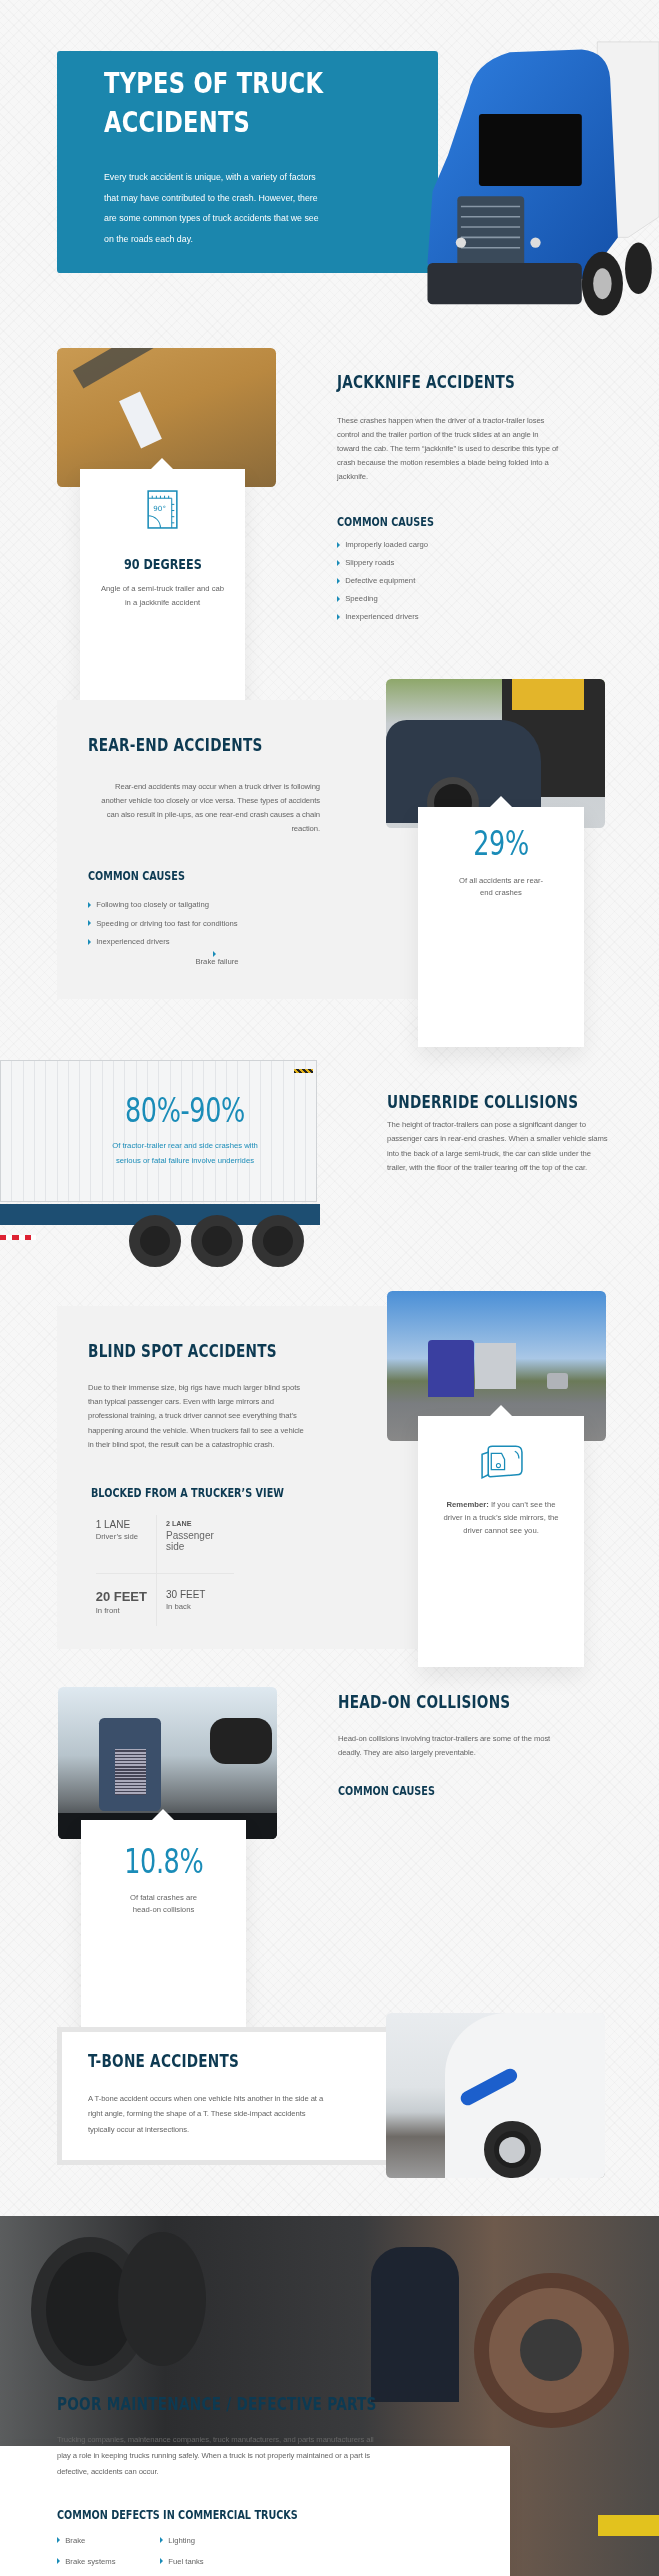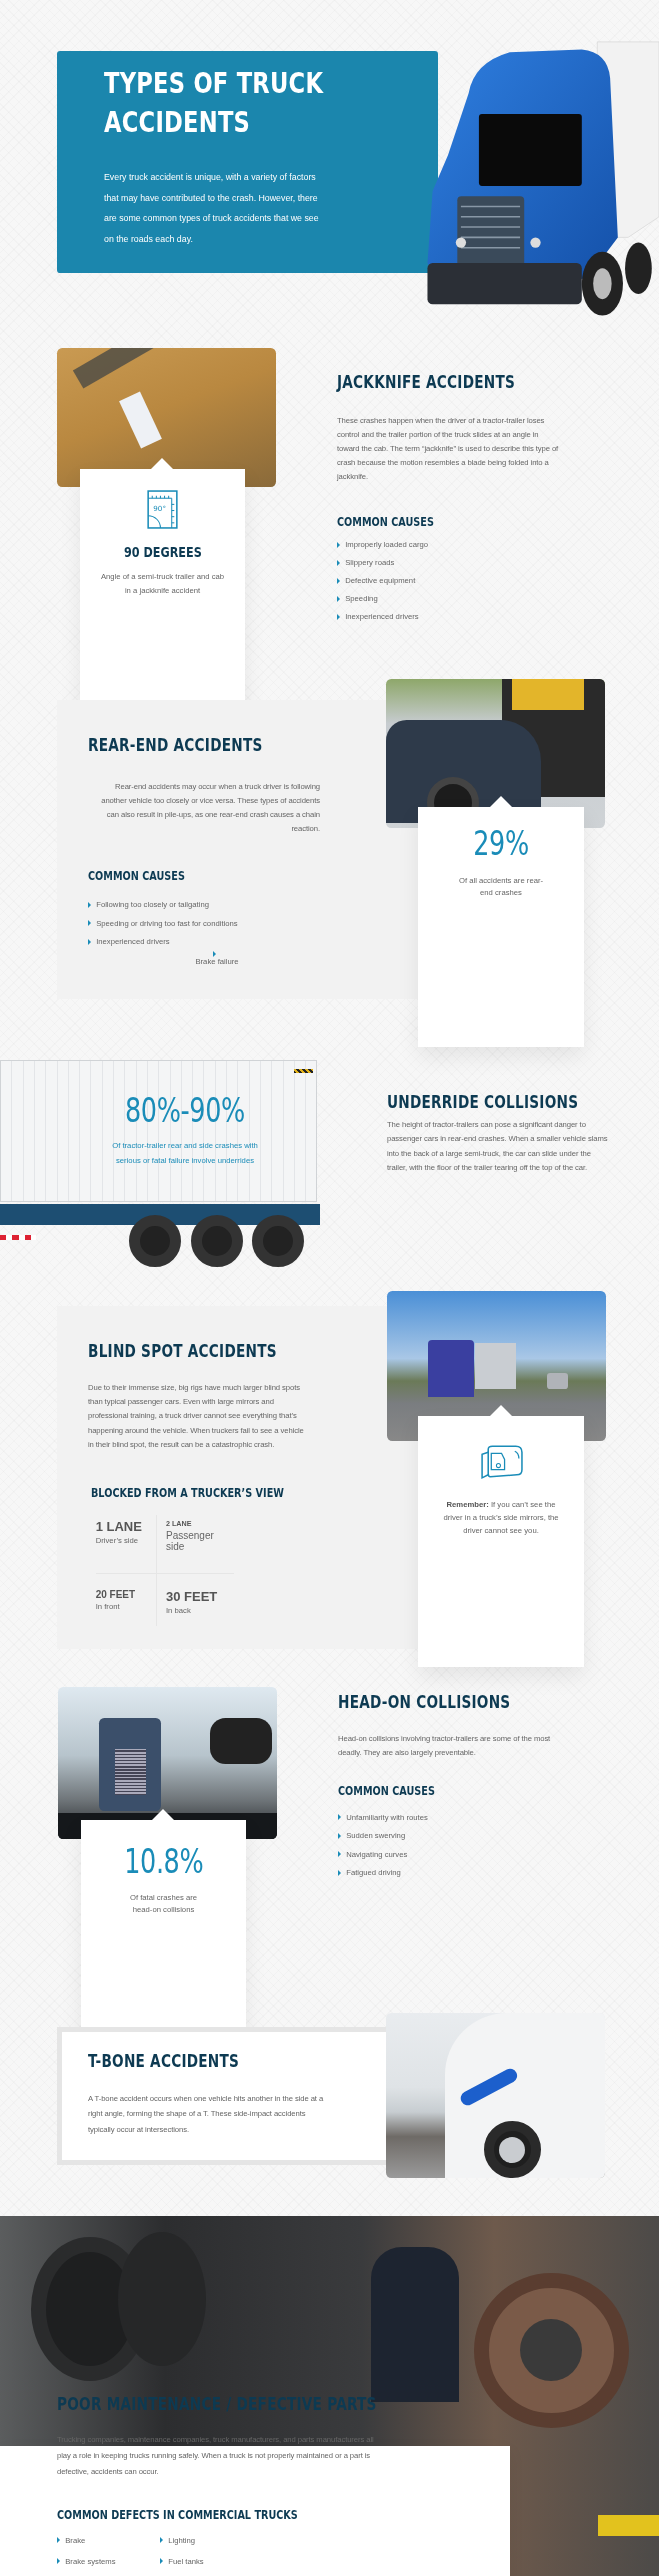--- a/index.html
+++ b/index.html
@@ -140,21 +140,21 @@
           <line x1="36" y1="18" x2="36" y2="13"></line>
           <line x1="44" y1="18" x2="44" y2="13"></line>
       <line x1="50" y1="30" x2="55" y2="30"></line>
           <line x1="50" y1="42" x2="55" y2="42"></line>
           <line x1="50" y1="54" x2="55" y2="54"></line>
           <line x1="50" y1="66" x2="55" y2="66"></line>
         </g>
       <path d="M4,52 A24,24 0 0 1 28,76" fill="none" stroke="#1a8cb8" stroke-width="2"></path>
       <text x="14" y="42" font-size="14" fill="#1a8cb8" font-family="DejaVu Sans">90°</text>
     </svg>
-    <div style="margin-top:12px;text-align:center;">
+    <div style="margin-top:24px;text-align:center;">
       <span class="subheading" style="font-size:14.4px;display:inline-block;transform-origin:center;">90 DEGREES</span>
     </div>
     <p class="stat-cap" style="width:124px;margin:10.3px auto 0;line-height:14px;">Angle of a semi-truck trailer and cab in a jackknife accident</p>
   </div>
   <div class="abs" style="left:337px;top:371px;width:242px;">
     <h2 class="heading" style="font-size:17.5px;line-height:23px;">JACKKNIFE ACCIDENTS</h2>
     <p class="body-text" style="margin-top:19.6px;width:222px;">These crashes happen when the driver of a tractor-trailer loses control and the trailer portion of the truck slides at an angle in toward the cab. The term “jackknife” is used to describe this type of crash because the motion resembles a blade being folded into a jackknife.</p>
     <h3 class="subheading" style="font-size:12.4px;margin-top:30px;">COMMON CAUSES</h3>
     <ul class="bullets" style="margin-top:7.2px;">
       <li>
@@ -256,33 +256,33 @@
     <p class="stat-cap" style="width:118px;margin:15.5px auto 0;line-height:13.4px;">
       <b style="color:#555;">Remember:</b><span> If you can’t see the driver in a truck’s side mirrors, the driver cannot see you.</span>
     </p>
   </div>
   <div class="abs" style="left:88px;top:1340px;width:258px;">
     <h2 class="heading" style="font-size:17.5px;line-height:23px;">BLIND SPOT ACCIDENTS</h2>
     <p class="body-text" style="margin-top:17.5px;width:222px;line-height:14.4px;">Due to their immense size, big rigs have much larger blind spots than typical passenger cars. Even with large mirrors and professional training, a truck driver cannot see everything that’s happening around the vehicle. When truckers fail to see a vehicle in their blind spot, the result can be a catastrophic crash.</p>
     <h3 class="subheading" style="font-size:12.4px;margin-top:32px;margin-left:2.6px;">BLOCKED FROM A TRUCKER’S VIEW</h3>
     <div style="display:grid;grid-template-columns:61px 77px;margin-top:15.5px;margin-left:7.7px;">
       <div style="padding:4.1px 0 20.6px;border-right:0.5px solid #e6e6e6;border-bottom:0.5px solid #e6e6e6;">
-        <div style="font-weight:bold;font-size:13px;color:#555;">1 LANE</div>
+        <div style="font-weight:normal;font-size:10px;color:#555;">1 LANE</div>
         <div style="font-size:7.7px;color:#666;margin-top:2.1px;">Driver’s side</div>
       </div>
       <div style="padding:4.1px 0 20.6px 9.3px;border-bottom:0.5px solid #e6e6e6;">
         <div style="font-weight:bold;font-size:7.2px;color:#555;">2 LANE</div>
         <div style="font-size:10px;color:#666;margin-top:2.1px;">Passenger side</div>
       </div>
       <div style="padding:15.5px 0 10.3px;border-right:0.5px solid #e6e6e6;">
-        <div style="font-weight:bold;font-size:10px;color:#555;">20 FEET</div>
+        <div style="font-weight:bold;font-size:13px;color:#555;">20 FEET</div>
         <div style="font-size:7.7px;color:#666;margin-top:2.1px;">In front</div>
       </div>
       <div style="padding:15.5px 0 10.3px 9.3px;">
-        <div style="font-weight:bold;font-size:13px;color:#555;">30 FEET</div>
+        <div style="font-weight:normal;font-size:10px;color:#555;">30 FEET</div>
         <div style="font-size:7.7px;color:#666;margin-top:2.1px;">In back</div>
       </div>
     </div>
   </div>
 </section>
 
 <section>
   <div class="abs photo" style="left:58px;top:1687px;width:219px;height:152px;background:linear-gradient(180deg,#dfe9f0 0%,#b7c4cc 45%,#6d7377 75%,#1c1f22 100%);">
     <div style="position:absolute;left:41px;top:31px;width:62px;height:93px;background:#3b4f6a;border-radius:5.2px;"></div>
     <div style="position:absolute;left:57px;top:62px;width:31px;height:46px;background:repeating-linear-gradient(180deg,#aab 0 1.5px,#445 1.5px 3.1px);"></div>
@@ -290,38 +290,20 @@
     <div style="position:absolute;left:0;bottom:0;width:219px;height:26px;background:#15181b;"></div>
   </div>
   <div class="abs stat-card" style="left:81px;top:1820px;width:165px;height:248px;">
     <div style="margin-top:20.6px;"><span class="big-num" style="font-size:34px;">10.8%</span></div>
     <p class="stat-cap" style="width:88px;margin:11.3px auto 0;">Of fatal crashes are head-on collisions</p>
   </div>
   <div class="abs" style="left:338px;top:1691px;width:242px;">
     <h2 class="heading" style="font-size:17.5px;line-height:23px;">HEAD-ON COLLISIONS</h2>
     <p class="body-text" style="margin-top:17.5px;width:222px;line-height:14px;">Head-on collisions involving tractor-trailers are some of the most deadly. They are also largely preventable.</p>
     <h3 class="subheading" style="font-size:12.4px;margin-top:23px;">COMMON CAUSES</h3>
-    <ul class="bullets" style="margin-top:10.3px;">
-      <li style="height:18.5px;">
-          <span class="tri"></span>
-          <span>Unfamiliarity with routes</span>
-        </li>
-      <li style="height:18.5px;">
-          <span class="tri"></span>
-          <span>Sudden swerving</span>
-        </li>
-      <li style="height:18.5px;">
-          <span class="tri"></span>
-          <span>Navigating curves</span>
-        </li>
-      <li style="height:18.5px;">
-          <span class="tri"></span>
-          <span>Fatigued driving</span>
-        </li>
-    </ul>
   </div>
 </section>
 
 <section>
   <div class="abs" style="left:57px;top:2027px;width:355px;height:138px;background:#fff;border:5.2px solid #e5e5e5;"></div>
   <div class="abs photo" style="left:386px;top:2013px;width:219px;height:165px;background:linear-gradient(180deg,#e9ecef 0%,#dfe3e6 45%,#c7cdd1 60%,#6e6a66 75%,#9a9a9a 100%);">
     <div style="position:absolute;left:59px;top:0;width:160px;height:165px;background:#f3f4f5;border-radius:62px 0 0 0;"></div>
     <div style="position:absolute;left:72px;top:67px;width:62px;height:14.4px;background:#1c5fcc;transform:rotate(-28deg);border-radius:7.2px;"></div>
     <div style="position:absolute;left:98px;top:108px;width:57px;height:57px;border-radius:50%;background:#1f1f1f;border:10.3px solid #2a2a2a;"></div>
     <div style="position:absolute;left:113px;top:124px;width:26px;height:26px;border-radius:50%;background:#c9ccd0;"></div>

